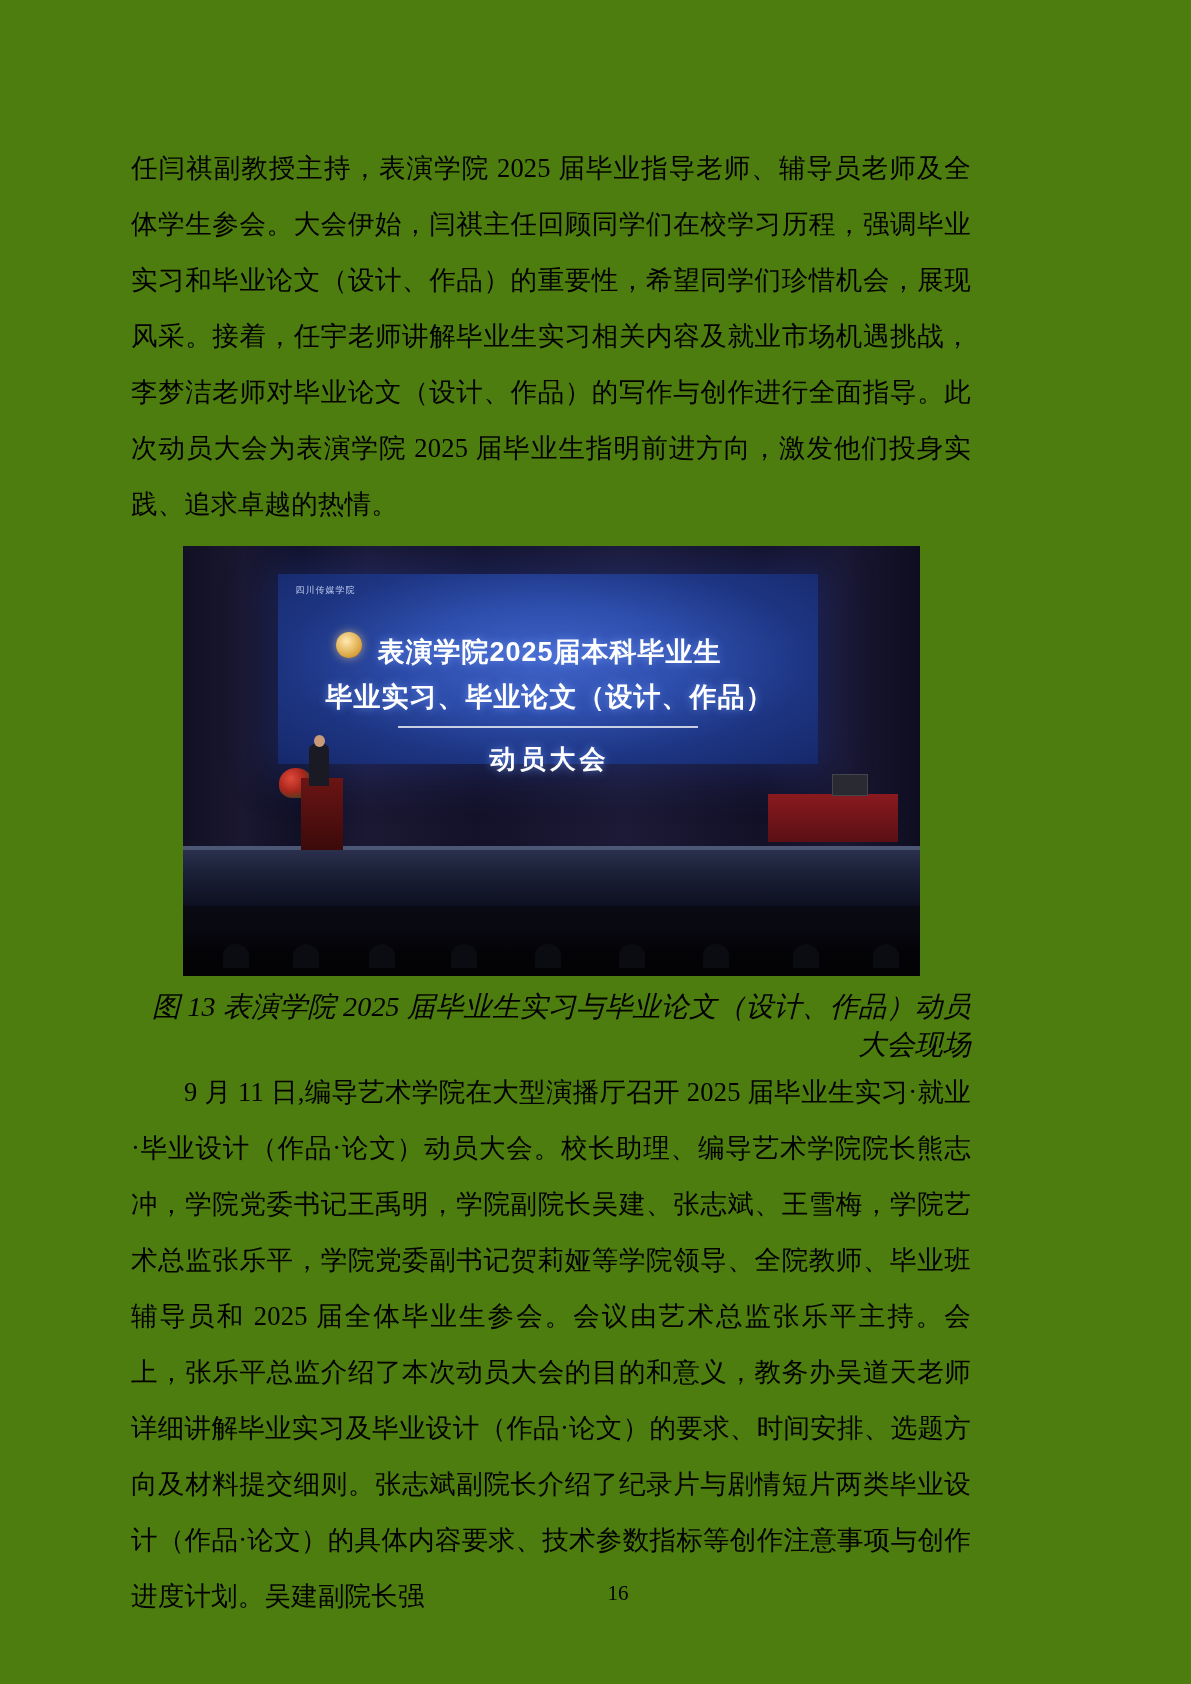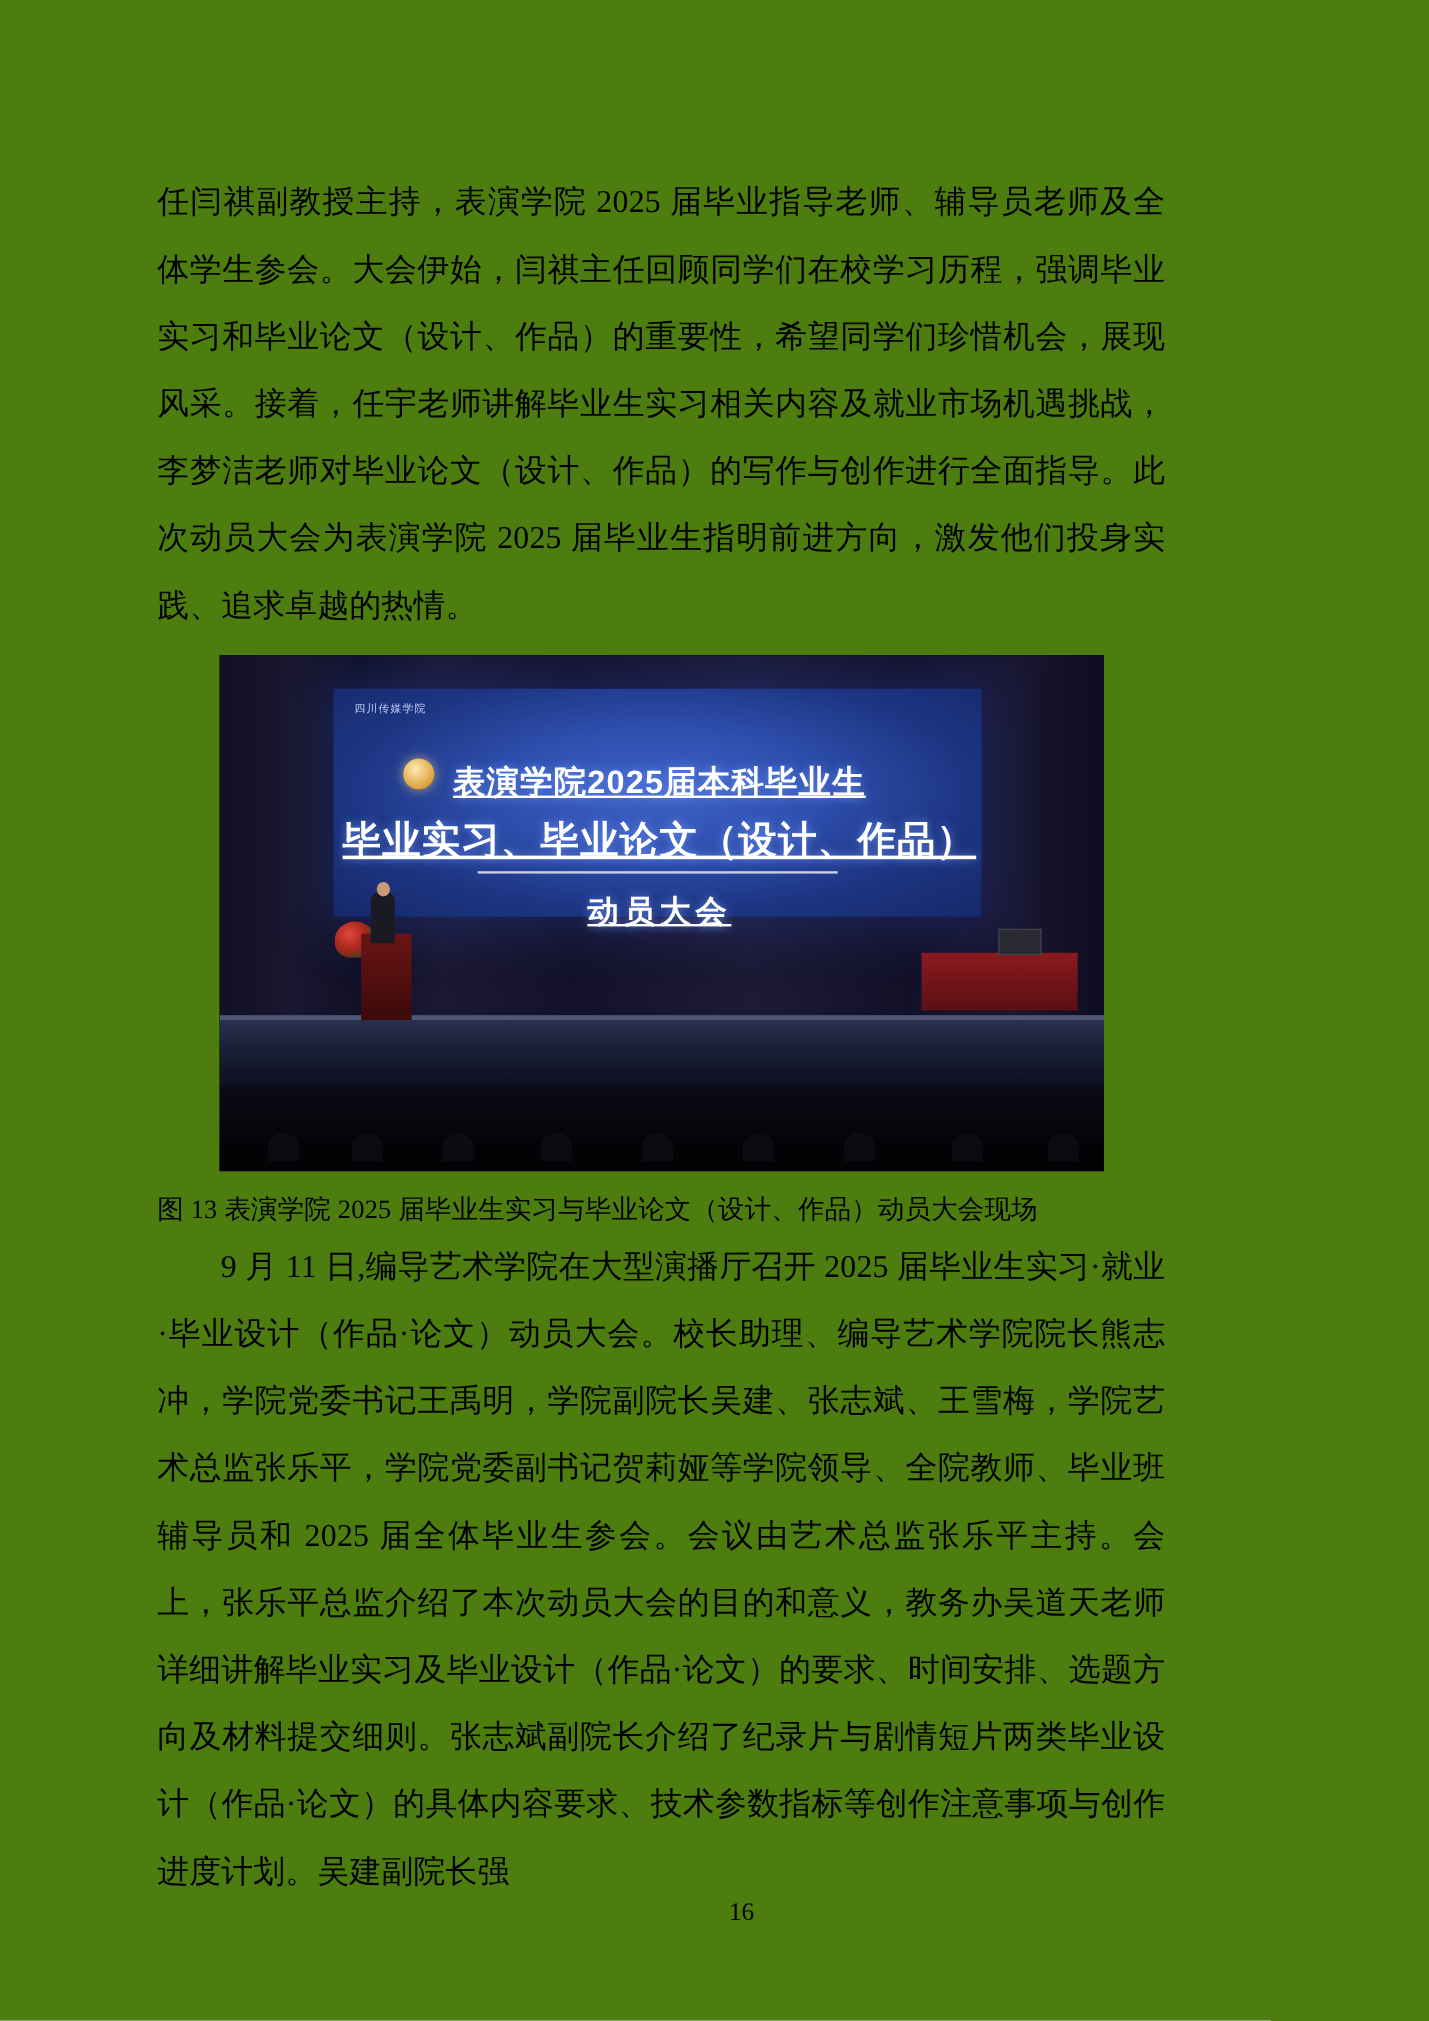--- a/index.html
+++ b/index.html
@@ -43,25 +43,26 @@
   }
   .figure-frame {
     display: inline-block;
     width: 737px;
     height: 430px;
     position: relative;
     overflow: hidden;
     background: #05050a;
   }
   .caption {
-    font-size: 22px;
+    font-size: 28px;
     line-height: 38px;
-    text-align: left;
+    text-align: right;
     margin: 8px 0 0 0;
     letter-spacing: 0.2px;
+    font-style: italic;
   }
   .page-number {
     position: absolute;
     left: 0;
     right: 0;
     bottom: 78px;
     text-align: center;
     font-size: 21px;
     color: #000;
     padding-left: 45px;
@@ -104,24 +105,23 @@
   }
   .ph-screen-txt {
     position: absolute;
     left: 4px; right: 0;
     text-align: center;
     color: #ffffff;
     font-weight: bold;
     font-family: "Liberation Sans", sans-serif;
     text-shadow: 0 0 8px rgba(120,160,255,0.7);
     white-space: nowrap;
-    text-decoration: underline;
   }
   .ph-l1 { top: 60px; font-size: 27px; letter-spacing: 1px; }
-  .ph-l2 { top: 105px; font-size: 32px; letter-spacing: 1px; text-align: center; }
+  .ph-l2 { top: 105px; font-size: 27px; letter-spacing: 1px; text-align: center; }
   .ph-rule {
     position: absolute;
     left: 120px;
     right: 120px;
     top: 152px;
     height: 2px;
     background: rgba(255,255,255,0.75);
   }
   .ph-l3 { top: 168px; font-size: 26px; letter-spacing: 4px; }
   .ph-emblem {

